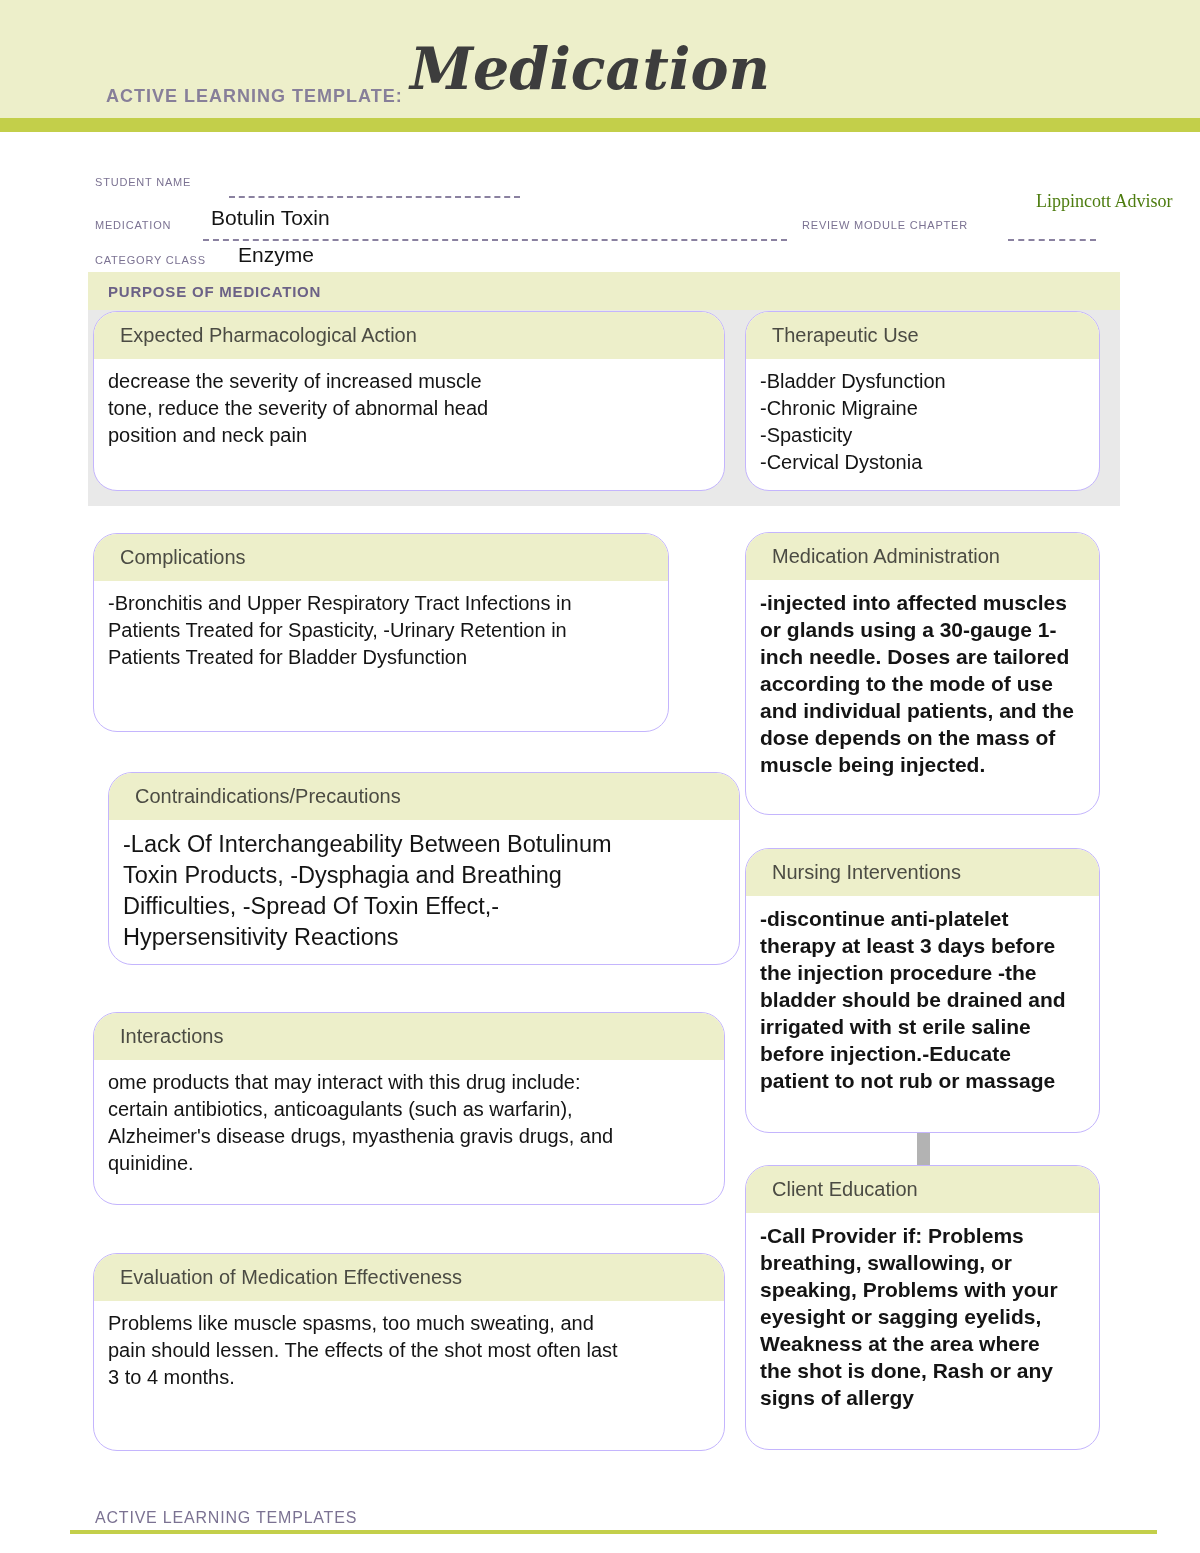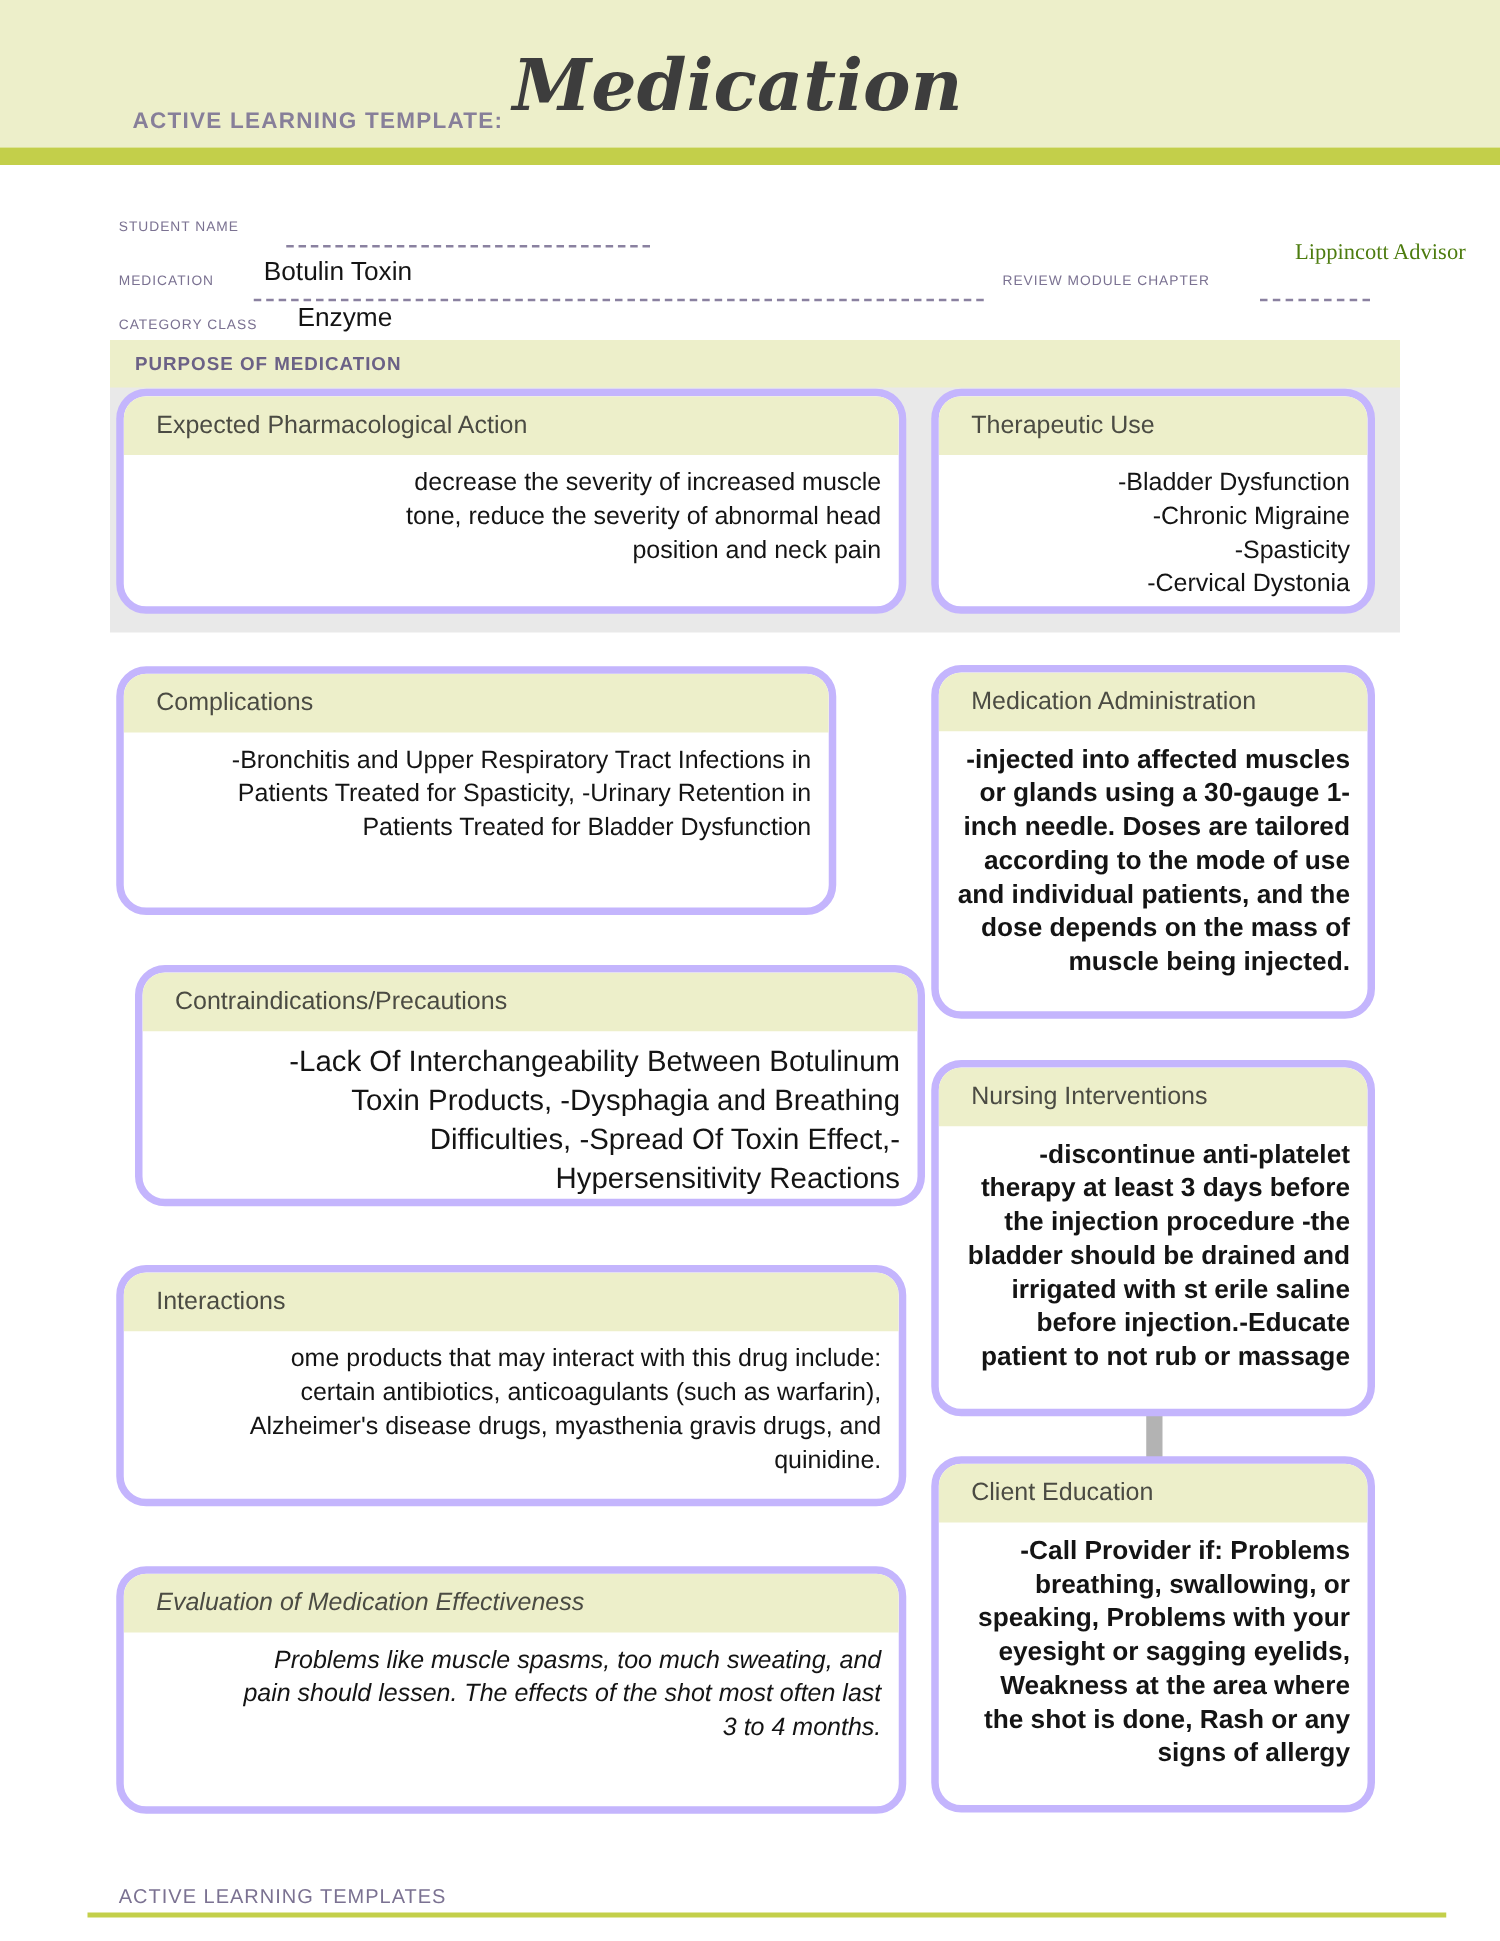--- a/index.html
+++ b/index.html
@@ -20,38 +20,38 @@
   .f-value{position:absolute;font-size:21px;color:#141414;}
   .f-value-serif{position:absolute;font-family:"Liberation Serif",serif;font-size:18px;color:#4d7c0f;}
 
   
   .purpose-band{position:absolute;left:88px;top:272px;width:1032px;height:234px;background:#e9e9e9;}
   .purpose-bar{position:absolute;left:88px;top:272px;width:1032px;height:38px;background:#edefca;}
   .purpose-title{position:absolute;left:108px;top:283px;font-size:15px;font-weight:bold;
         color:#6b6186;letter-spacing:0.8px;}
 
   
-  .card{position:absolute;background:#ffffff;border:6px solid #c4b5fd;border-radius:24px;
-        overflow:hidden;box-sizing:border-box;text-align:right;}
+  .card{position:absolute;background:#ffffff;border:1px solid #c4b5fd;border-radius:24px;
+        overflow:hidden;box-sizing:border-box;}
   .card-head{background:#edefca;height:47px;display:flex;align-items:center;
         padding-left:26px;font-size:20px;color:#4b4b43;}
   .card-body{padding:9px 14px;color:#141414;white-space:pre-line;}
-  .fs-left{font-size:20px;line-height:27px;margin-left:16px;}
+  .fs-left{font-size:20px;line-height:27px;}
   .fs-big{font-size:23.5px;line-height:31px;}
   .fs-right{font-size:21px;line-height:27px;font-weight:bold;}
 
   .c-expected{left:93px;top:311px;width:632px;height:180px;}
   .c-therapeutic{left:745px;top:311px;width:355px;height:180px;}
   .c-complications{left:93px;top:533px;width:576px;height:199px;}
   .c-medadmin{left:745px;top:532px;width:355px;height:283px;}
   .c-contra{left:108px;top:772px;width:632px;height:193px;}
   .c-nursing{left:745px;top:848px;width:355px;height:285px;}
   .c-interactions{left:93px;top:1012px;width:632px;height:193px;}
   .c-cliented{left:745px;top:1165px;width:355px;height:285px;}
-  .c-evaluation{left:93px;top:1253px;width:632px;height:198px;font-style:italic;}
+  .c-evaluation{left:93px;top:1253px;width:632px;height:198px;}
 
   .connector{position:absolute;left:917px;top:1128px;width:13px;height:42px;background:#b3b3b3;}
 
   
   .footer-label{position:absolute;left:95px;top:1509px;font-size:16px;color:#7b7292;letter-spacing:0.8px;}
   .footer-line{position:absolute;left:70px;top:1530px;width:1087px;height:4px;background:#c3cf4a;}
 </style>
 </head>
 <body>
 

